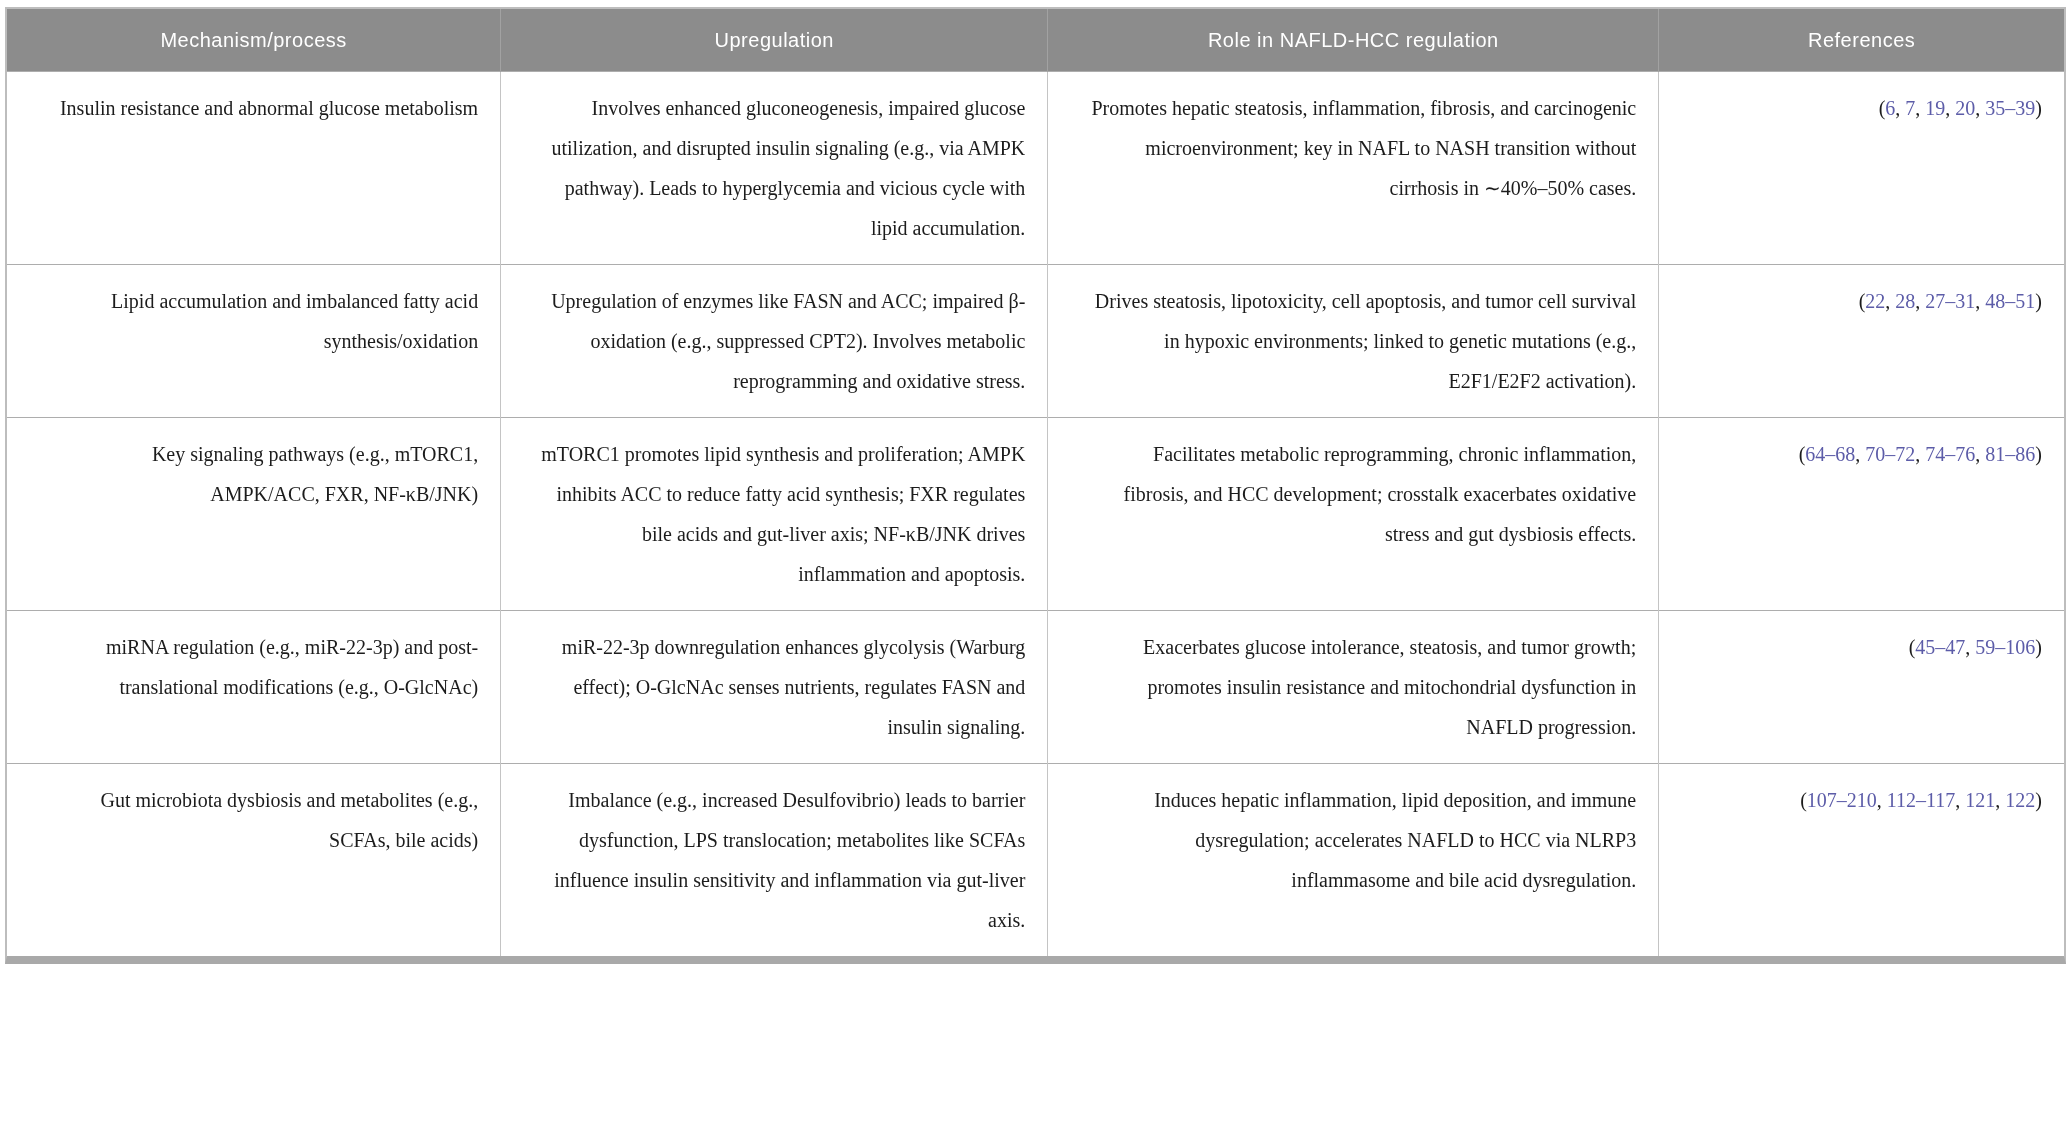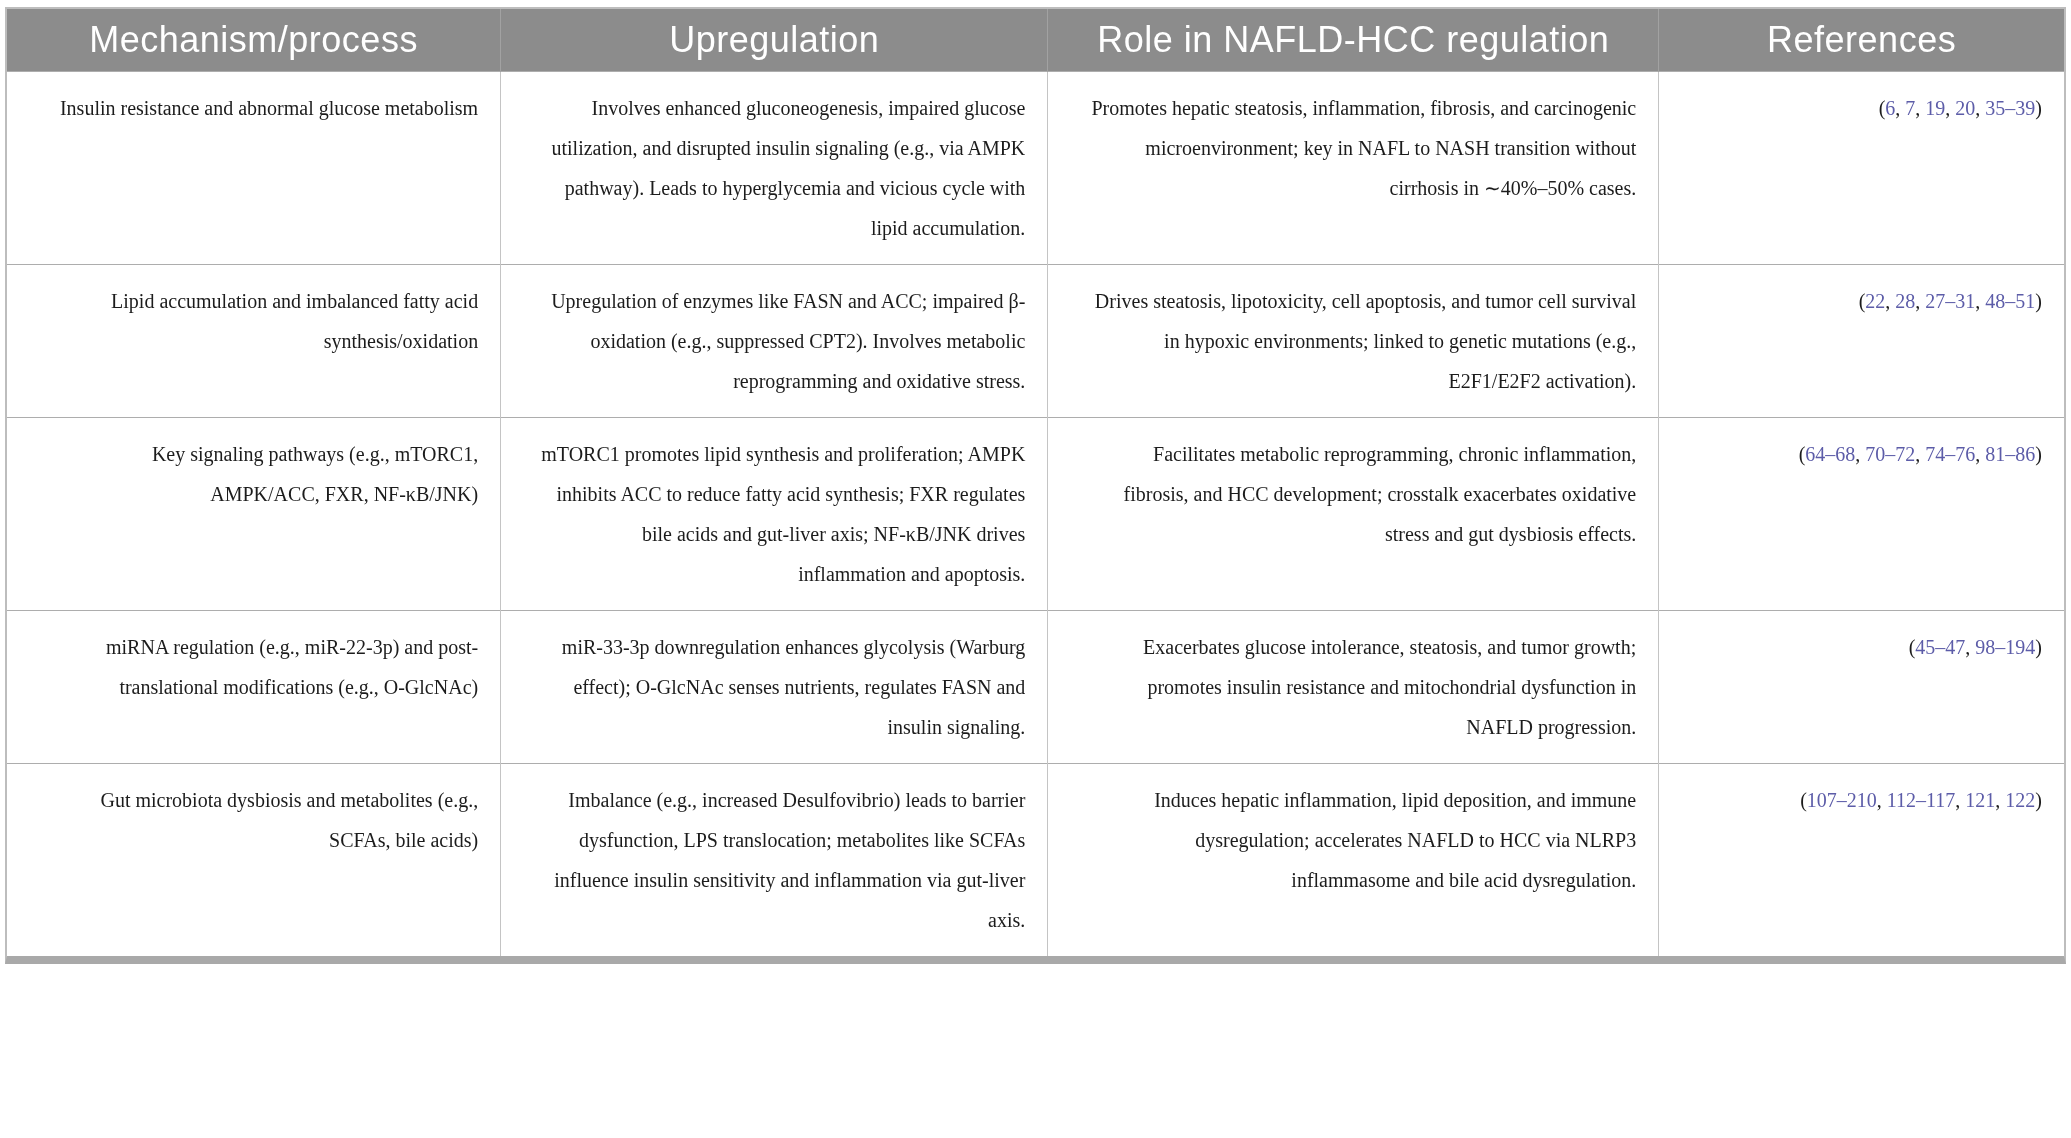--- a/index.html
+++ b/index.html
@@ -29,21 +29,21 @@
   col.c1 { width: 24.0%; }
   col.c2 { width: 26.6%; }
   col.c3 { width: 29.7%; }
   col.c4 { width: 19.7%; }
 
   thead th {
     background: var(--header-bg, #8c8c8c);
     color: var(--header-text, #ffffff);
     font-family: "Liberation Sans", sans-serif;
     font-weight: 500;
-    font-size: 36px;
+    font-size: 20px;
     letter-spacing: 0.5px;
     height: 62px;
     text-align: center;
     vertical-align: middle;
     border-left: 1px solid #a2a2a2;
     padding: 0 8px;
   }
   thead th:first-child { border-left: none; }
 
   tbody td {
@@ -96,23 +96,23 @@
         <td>(<a class="ref-link">22</a>, <a class="ref-link">28</a>, <a class="ref-link">27–31</a>, <a class="ref-link">48–51</a>)</td>
       </tr>
       <tr>
         <td>Key signaling pathways (e.g., mTORC1, AMPK/ACC, FXR, NF-κB/JNK)</td>
         <td>mTORC1 promotes lipid synthesis and proliferation; AMPK inhibits ACC to reduce fatty acid synthesis; FXR regulates bile acids and gut-liver axis; NF-κB/JNK drives inflammation and apoptosis.</td>
         <td>Facilitates metabolic reprogramming, chronic inflammation, fibrosis, and HCC development; crosstalk exacerbates oxidative stress and gut dysbiosis effects.</td>
         <td>(<a class="ref-link">64–68</a>, <a class="ref-link">70–72</a>, <a class="ref-link">74–76</a>, <a class="ref-link">81–86</a>)</td>
       </tr>
       <tr>
         <td>miRNA regulation (e.g., miR-22-3p) and post-translational modifications (e.g., O-GlcNAc)</td>
-        <td>miR-33-3p downregulation enhances glycolysis (Warburg effect); O-GlcNAc senses nutrients, regulates FASN and insulin signaling.</td>
+        <td>miR-22-3p downregulation enhances glycolysis (Warburg effect); O-GlcNAc senses nutrients, regulates FASN and insulin signaling.</td>
         <td>Exacerbates glucose intolerance, steatosis, and tumor growth; promotes insulin resistance and mitochondrial dysfunction in NAFLD progression.</td>
-        <td>(<a class="ref-link">45–47</a>, <a class="ref-link">98–194</a>)</td>
+        <td>(<a class="ref-link">45–47</a>, <a class="ref-link">59–106</a>)</td>
       </tr>
       <tr>
         <td>Gut microbiota dysbiosis and metabolites (e.g., SCFAs, bile acids)</td>
         <td>Imbalance (e.g., increased Desulfovibrio) leads to barrier dysfunction, LPS translocation; metabolites like SCFAs influence insulin sensitivity and inflammation via gut-liver axis.</td>
         <td>Induces hepatic inflammation, lipid deposition, and immune dysregulation; accelerates NAFLD to HCC via NLRP3 inflammasome and bile acid dysregulation.</td>
         <td>(<a class="ref-link">107–210</a>, <a class="ref-link">112–117</a>, <a class="ref-link">121</a>, <a class="ref-link">122</a>)</td>
       </tr>
     </tbody>
   </table>
 </div>

